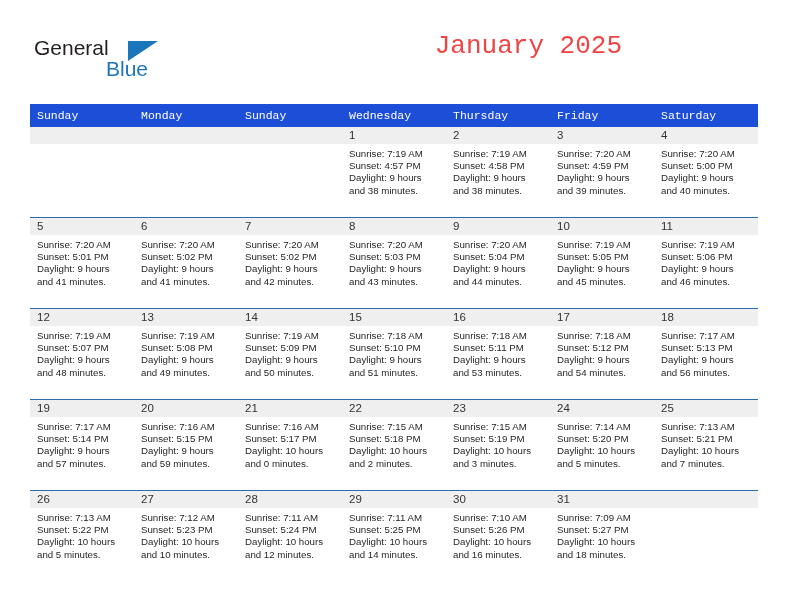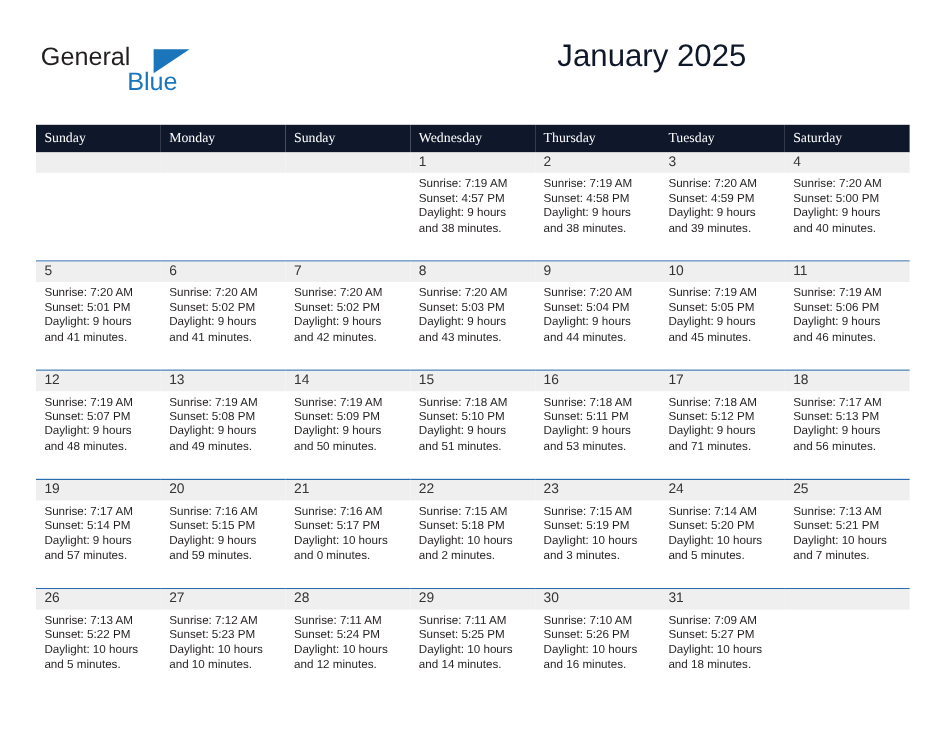--- a/index.html
+++ b/index.html
@@ -64,53 +64,53 @@
   }
 
   .title-block {
     position: absolute;
     right: 34px;
     top: 30px;
     text-align: right;
   }
   .cal-title {
     font-size: 26px;
-    color: #0f172a;
+    color: #ef4444;
     line-height: 32px;
     white-space: nowrap;
-    font-family: Liberation Sans, sans-serif;
+    font-family: Liberation Mono, monospace;
   }
   .cal-subtitle {
     margin-top: 7px;
     font-size: 13.5px;
     color: #231f20;
     line-height: 17px;
     white-space: nowrap;
     font-family: "Liberation Sans", sans-serif;
   }
 
   
   .calendar {
     position: absolute;
     left: 30px;
     top: 104px;
     width: 728px;
     border-collapse: collapse;
     table-layout: fixed;
   }
   .calendar th {
-    background: #0f172a;
+    background: #1d4ed8;
     color: #ffffff;
     font-weight: normal;
     font-size: 11.5px;
     text-align: left;
     padding: 5px 0 5px 7px;
     height: 12px;
     line-height: 13px;
-    font-family: Liberation Serif, serif;
+    font-family: Liberation Mono, monospace;
     margin-top: 26px;
   }
   .calendar td {
     vertical-align: top;
     padding: 0;
     border-top: 1.3px solid #2a6cb0;
     height: 90px;
     box-sizing: border-box;
   }
   .calendar tr.week-row:first-child td {
@@ -165,21 +165,21 @@
   </div>
 
   <table class="calendar">
     <thead>
       <tr>
         <th>Sunday</th>
         <th>Monday</th>
         <th>Sunday</th>
         <th>Wednesday</th>
         <th>Thursday</th>
-        <th>Tuesday</th>
+        <th>Friday</th>
         <th>Saturday</th>
       </tr>
     </thead>
     <tbody id="calendar-body">
         <tr class="week-row">
           <td class="empty">
             <div class="cell-inner">
               <div class="daynum-band"></div>
             </div>
           </td>
@@ -373,21 +373,21 @@
               </div>
             </div>
           </td>
           <td>
             <div class="cell-inner">
               <div class="daynum-band">17</div>
               <div class="day-info">
                 <div>Sunrise: 7:18 AM</div>
                 <div>Sunset: 5:12 PM</div>
                 <div>Daylight: 9 hours</div>
-                <div>and 71 minutes.</div>
+                <div>and 54 minutes.</div>
               </div>
             </div>
           </td>
           <td>
             <div class="cell-inner">
               <div class="daynum-band">18</div>
               <div class="day-info">
                 <div>Sunrise: 7:17 AM</div>
                 <div>Sunset: 5:13 PM</div>
                 <div>Daylight: 9 hours</div>

